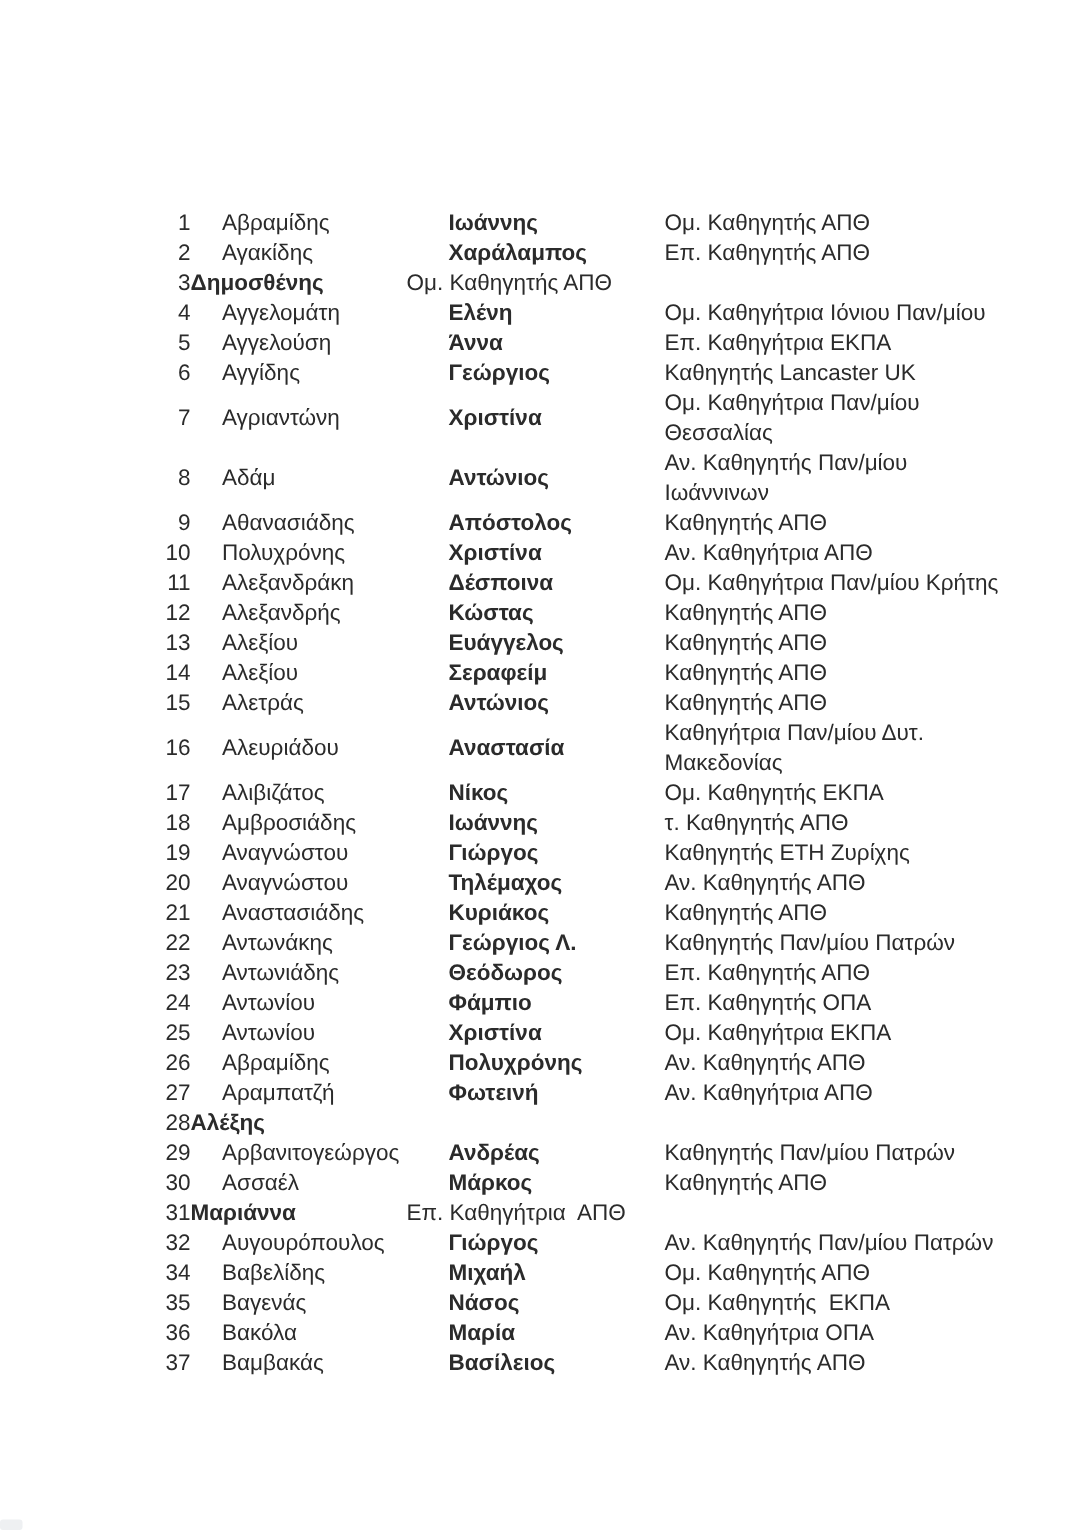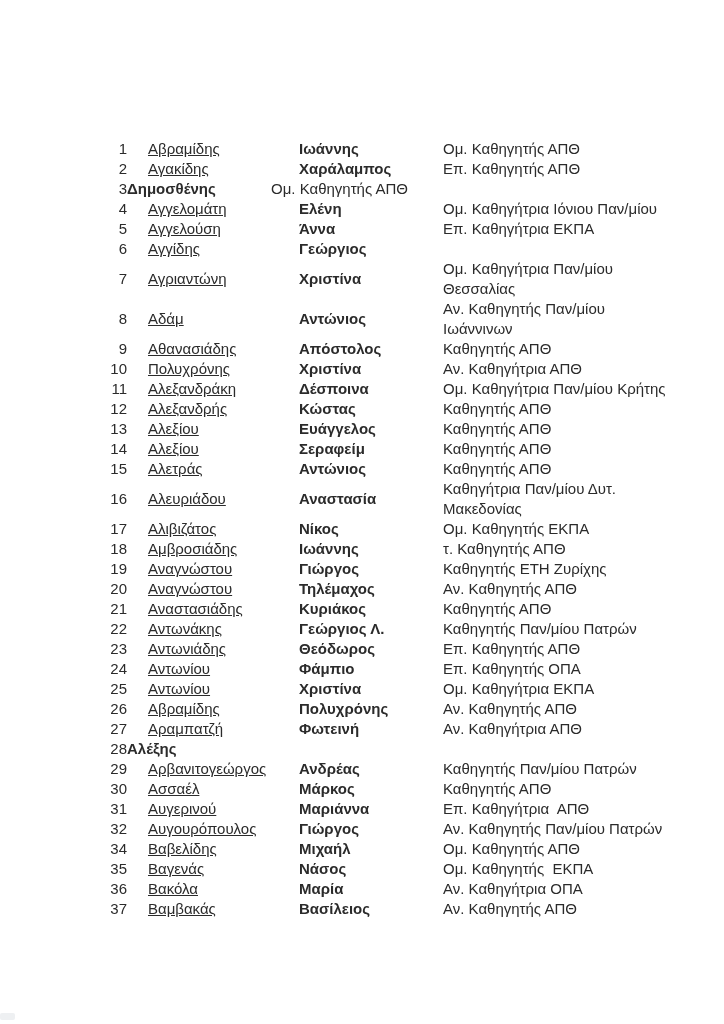--- a/index.html
+++ b/index.html
@@ -35,21 +35,20 @@
   }
   .c-num {
     width: 127px;
     text-align: right;
     flex: 0 0 auto;
   }
   .c-sur {
     margin-left: 21px;
     width: 151px;
     flex: 0 0 auto;
-    text-decoration: underline;
   }
   .c-fn {
     width: 144px;
     flex: 0 0 auto;
     font-weight: bold;
   }
   .c-title {
     flex: 1 1 auto;
     white-space: pre-wrap;
     padding-right: 36px;
@@ -95,20 +94,21 @@
       <div class="row">
         <div class="c-num">5</div>
         <div class="c-sur">Αγγελούση</div>
         <div class="c-fn">Άννα</div>
         <div class="c-title">Επ. Καθηγήτρια ΕΚΠΑ</div>
       </div>
       <div class="row">
         <div class="c-num">6</div>
         <div class="c-sur">Αγγίδης</div>
         <div class="c-fn">Γεώργιος</div>
+        <div class="c-title">Καθηγητής Lancaster UK</div>
       </div>
       <div class="row">
         <div class="c-num">7</div>
         <div class="c-sur">Αγριαντώνη</div>
         <div class="c-fn">Χριστίνα</div>
         <div class="c-title">Ομ. Καθηγήτρια Παν/μίου
 Θεσσαλίας</div>
       </div>
       <div class="row">
         <div class="c-num">8</div>
@@ -243,21 +243,20 @@
         <div class="c-title">Καθηγητής Παν/μίου Πατρών</div>
       </div>
       <div class="row">
         <div class="c-num">30</div>
         <div class="c-sur">Ασσαέλ</div>
         <div class="c-fn">Μάρκος</div>
         <div class="c-title">Καθηγητής ΑΠΘ</div>
       </div>
       <div class="row">
         <div class="c-num">31</div>
-        <div class="c-sur">Αυγερινού</div>
         <div class="c-fn">Μαριάννα</div>
         <div class="c-title">Επ. Καθηγήτρια  ΑΠΘ</div>
       </div>
       <div class="row">
         <div class="c-num">32</div>
         <div class="c-sur">Αυγουρόπουλος</div>
         <div class="c-fn">Γιώργος</div>
         <div class="c-title">Αν. Καθηγητής Παν/μίου Πατρών</div>
       </div>
       <div class="row">

